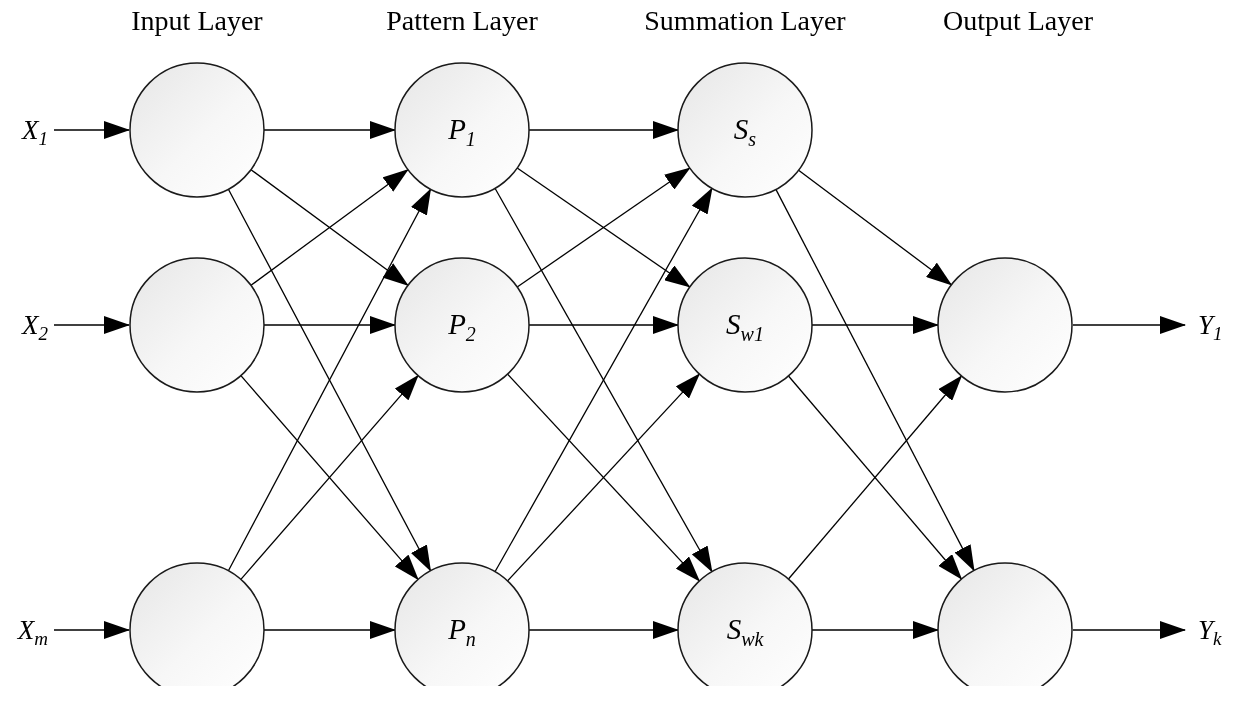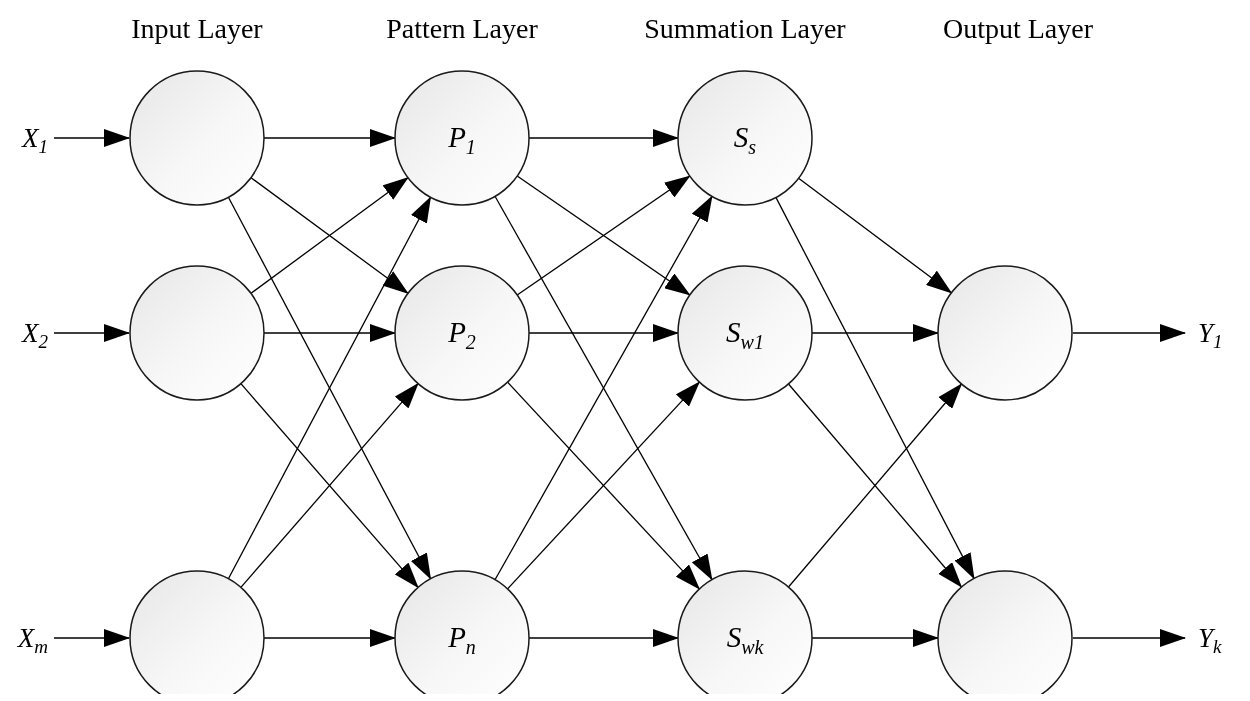--- a/index.html
+++ b/index.html
@@ -6,21 +6,20 @@
     margin: 0;
     padding: 0;
     background: #ffffff;
   }
   .stage {
     position: relative;
     width: 1250px;
     height: 686px;
     background: #ffffff;
     overflow: hidden;
-    margin-top: 8px;
   }
   svg {
     display: block;
   }
   text {
     fill: #000000;
     font-family: "Liberation Serif", "DejaVu Serif", serif;
   }
   .layer-title {
     font-size: 28px;

